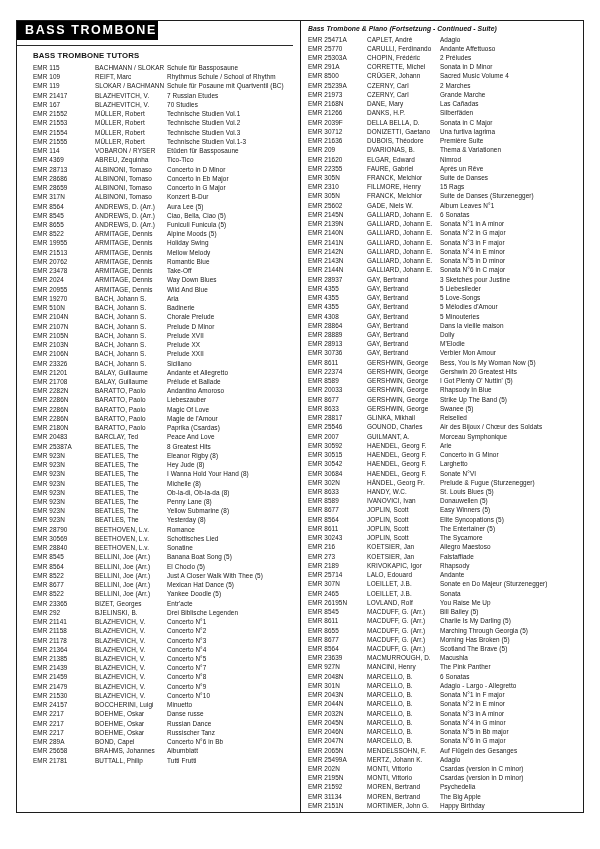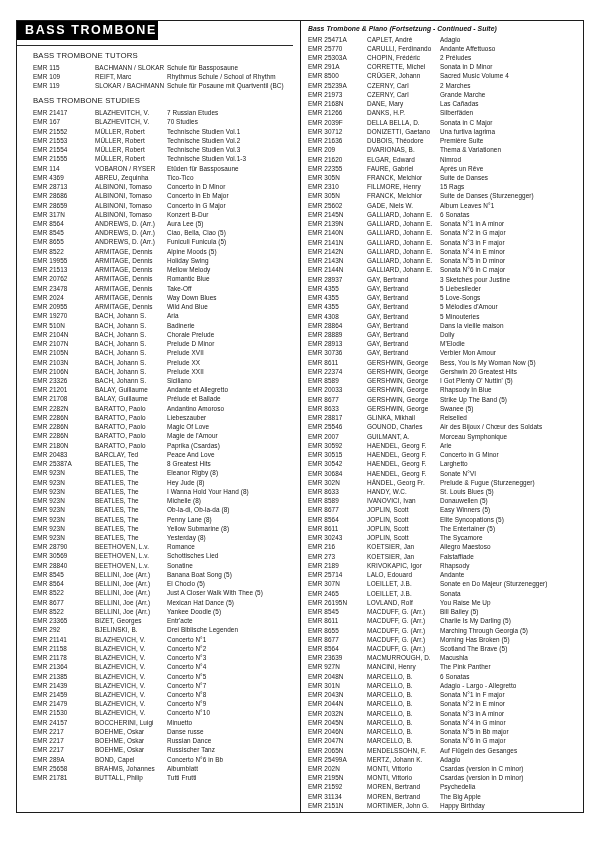--- a/index.html
+++ b/index.html
@@ -7,21 +7,21 @@
          font-family:"Liberation Sans",sans-serif;color:#161616;}
   .frame{position:absolute;left:16px;top:20px;width:566px;height:791px;border:1.4px solid #1c1c1c;}
   .divider{position:absolute;left:300px;top:20px;width:1.2px;height:792px;background:#1c1c1c;}
   .banner{position:absolute;left:17px;top:21px;width:141px;height:18.5px;background:#000;
           display:flex;align-items:center;padding-left:8px;box-sizing:border-box;}
   .banner span{color:#fff;font-weight:bold;font-size:12.5px;letter-spacing:1.6px;white-space:nowrap;}
   .banner-rule{position:absolute;left:17px;top:45px;width:276px;height:1px;background:#2a2a2a;}
   .col{position:absolute;white-space:nowrap;}
   .col.left{left:33px;top:48px;width:263px;}
   .col.right{left:308px;top:24px;width:272px;}
-  .section-title{font-weight:normal;font-size:7.8px;line-height:9px;height:9px;
+  .section-title{font-weight:bold;font-size:7.8px;line-height:9px;height:9px;
                  letter-spacing:.15px;margin:5.5px 0 3px 0;}
   .col.left .section-title:first-child{margin-top:3px;}
   .cont-header{font-weight:bold;font-style:italic;font-size:6.8px;line-height:9px;height:9px;
                margin-bottom:1.5px;letter-spacing:.05px;}
   .row{display:grid;height:9.24px;line-height:9.35px;font-size:6.4px;letter-spacing:.08px;}
   .col.left .row{grid-template-columns:62px 72px 1fr;}
   .col.right .row{grid-template-columns:59px 73px 1fr;}
   .row span{white-space:nowrap;overflow:visible;}
 </style>
 </head>
@@ -45,21 +45,20 @@
       <div class="row">
         <span class="c-num">EMR 109</span>
         <span class="c-comp">REIFT, Marc</span>
         <span class="c-title">Rhythmus Schule / School of Rhythm</span>
       </div>
       <div class="row">
         <span class="c-num">EMR 119</span>
         <span class="c-comp">SLOKAR / BACHMANN</span>
         <span class="c-title">Schule für Posaune mit Quartventil (BC)</span>
       </div>
-      <div class="section-title">BASS TROMBONE STUDIES</div>
       <div class="row">
         <span class="c-num">EMR 21417</span>
         <span class="c-comp">BLAZHEVITCH, V.</span>
         <span class="c-title">7 Russian Etudes</span>
       </div>
       <div class="row">
         <span class="c-num">EMR 167</span>
         <span class="c-comp">BLAZHEVITCH, V.</span>
         <span class="c-title">70 Studies</span>
       </div>

